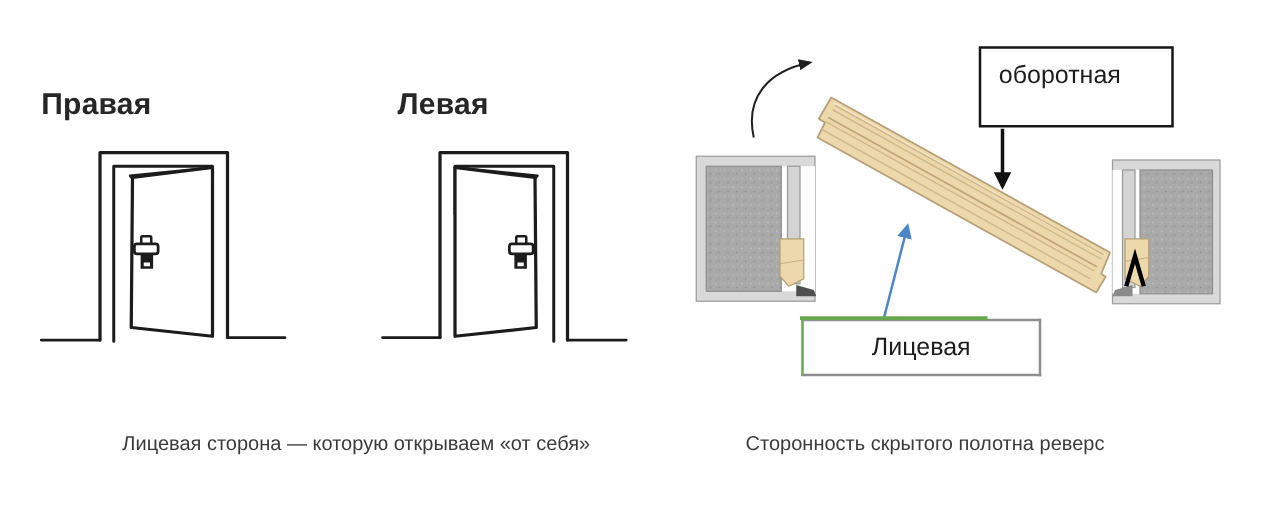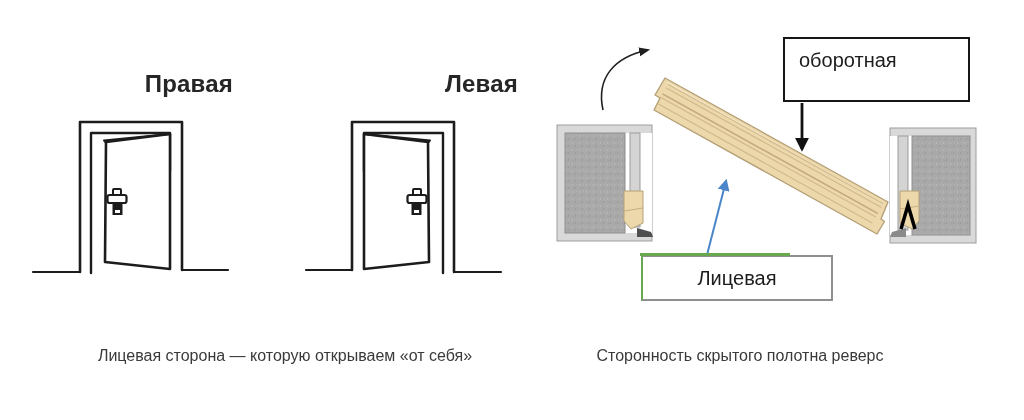--- a/index.html
+++ b/index.html
@@ -1,39 +1,39 @@
 <!DOCTYPE html>
 <html><head>
 <meta charset="utf-8">
 <style>
   html,body{margin:0;padding:0;}
   body{
     width:1024px;height:420px;position:relative;background:#ffffff;
     font-family:"Liberation Sans", sans-serif;overflow:hidden;
   }
   .door-title{
-    position:absolute;top:70px;width:200px;text-align:right;
+    position:absolute;top:70px;width:200px;text-align:left;
     font-size:24px;font-weight:700;color:#262626;letter-spacing:.2px;
   }
   #title-right{left:33px;}
   #title-left{left:318px;}
   .caption{
     position:absolute;top:347px;font-size:16px;color:#3a3a3a;text-align:center;
   }
   #caption-left{left:25px;width:520px;}
   #caption-right{left:535px;width:410px;}
   .svg-abs{position:absolute;}
   #doors-svg{left:28px;top:111px;}
   #reverse-svg{left:550px;top:15px;}
   .label-box{
     position:absolute;background:#ffffff;box-sizing:border-box;
     font-size:20px;color:#1d1d1d;z-index:2;
   }
   #box-back{
-    left:783px;top:37px;width:187px;height:65px;
+    left:783px;top:37px;width:156px;height:65px;
     border:2px solid #161616;padding:10px 0 0 14px;
   }
   #box-face{
     left:641px;top:255px;width:192px;height:46px;
     border:2px solid #8f8f8f;border-left-color:#6aa84f;
     text-align:center;line-height:42px;
   }
   #green-bar{
     position:absolute;left:640px;top:253px;width:150px;height:3px;
     background:#6aa84f;z-index:3;

